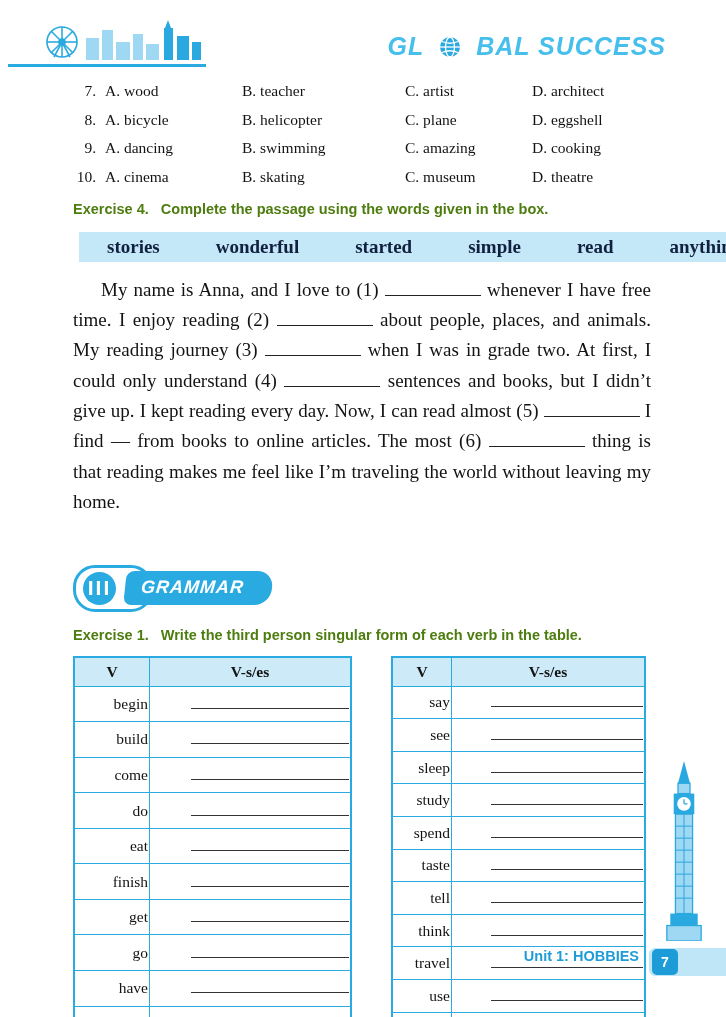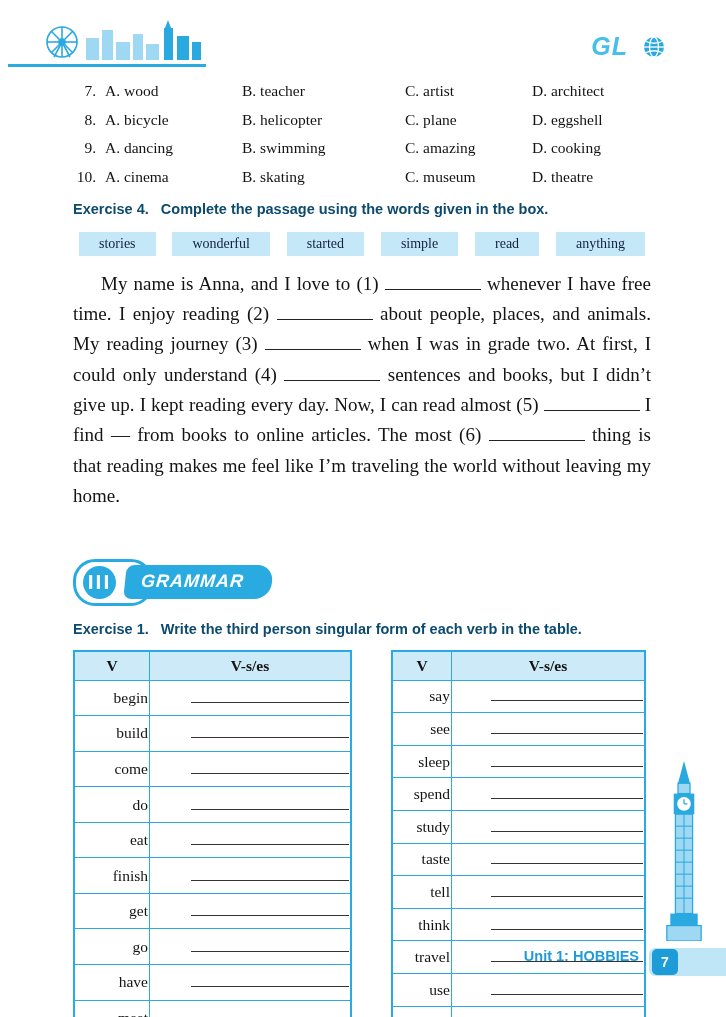--- a/index.html
+++ b/index.html
@@ -17,26 +17,26 @@
   
   .content{position:absolute;top:82px;left:73px;width:578px;}
 
   
   .mcq-row{display:grid;grid-template-columns:32px 137px 163px 127px 1fr;
            align-items:baseline;margin-bottom:10.5px;font-size:15.5px;}
   .mcq-num{text-align:right;padding-right:9px;}
 
   
   .ex-title{margin-top:15px;font-family:"Liberation Sans",sans-serif;font-weight:700;
-            font-size:14.5px;color:#0c4a6e;}
+            font-size:14.5px;color:#4d7c0f;}
   .ex-title .ex-label{margin-right:12px;}
 
   
   .word-box{margin:15px 6px 0 6px;display:flex;justify-content:space-between;}
-  .chip{background:#c5e8f9;padding:4px 20px;font-weight:400;font-size:14px;color:#10203f;}
+  .chip{background:#c5e8f9;padding:4px 28px;font-weight:700;font-size:19px;color:#10203f;}
 
   
   .passage{margin:13px 0 0 0;font-size:19px;line-height:1.6;text-align:justify;text-indent:28px;}
   .blank{display:inline-block;width:96px;height:12px;border-bottom:1px solid #222;}
 
   
   .grammar-badge{margin-top:47px;display:inline-flex;align-items:center;}
   .badge-pill{border:3px solid #29abe2;border-radius:22px;padding:4px 34px 4px 7px;
               display:inline-flex;align-items:center;background:#fff;}
   .numeral-circle{width:33px;height:33px;border-radius:50%;background:#29abe2;color:#fff;
@@ -108,20 +108,21 @@
       <svg width="22" height="22" viewBox="0 0 22 22">
         <circle cx="11" cy="11" r="10" fill="#2aa9e0"></circle>
         <g stroke="#ffffff" stroke-width="1.3" fill="none">
           <ellipse cx="11" cy="11" rx="4.5" ry="10"></ellipse>
           <line x1="1" y1="11" x2="21" y2="11"></line>
           <path d="M3 5.5 Q11 9 19 5.5"></path>
           <path d="M3 16.5 Q11 13 19 16.5"></path>
         </g>
       </svg>
     </span>
+    <span>BAL SUCCESS</span>
   </div>
 
   <div class="content">
 
     
     <div>
         <div class="mcq-row">
           <span class="mcq-num">7.</span>
           <span class="mcq-opt">A. wood</span>
           <span class="mcq-opt">B. teacher</span>
@@ -250,25 +251,25 @@
             </tr>
             <tr>
               <td class="verb-cell">see</td>
               <td class="form-cell"><span class="write-line"></span></td>
             </tr>
             <tr>
               <td class="verb-cell">sleep</td>
               <td class="form-cell"><span class="write-line"></span></td>
             </tr>
             <tr>
+              <td class="verb-cell">study</td>
+              <td class="form-cell"><span class="write-line"></span></td>
+            </tr>
+            <tr>
               <td class="verb-cell">spend</td>
-              <td class="form-cell"><span class="write-line"></span></td>
-            </tr>
-            <tr>
-              <td class="verb-cell">study</td>
               <td class="form-cell"><span class="write-line"></span></td>
             </tr>
             <tr>
               <td class="verb-cell">taste</td>
               <td class="form-cell"><span class="write-line"></span></td>
             </tr>
             <tr>
               <td class="verb-cell">tell</td>
               <td class="form-cell"><span class="write-line"></span></td>
             </tr>

